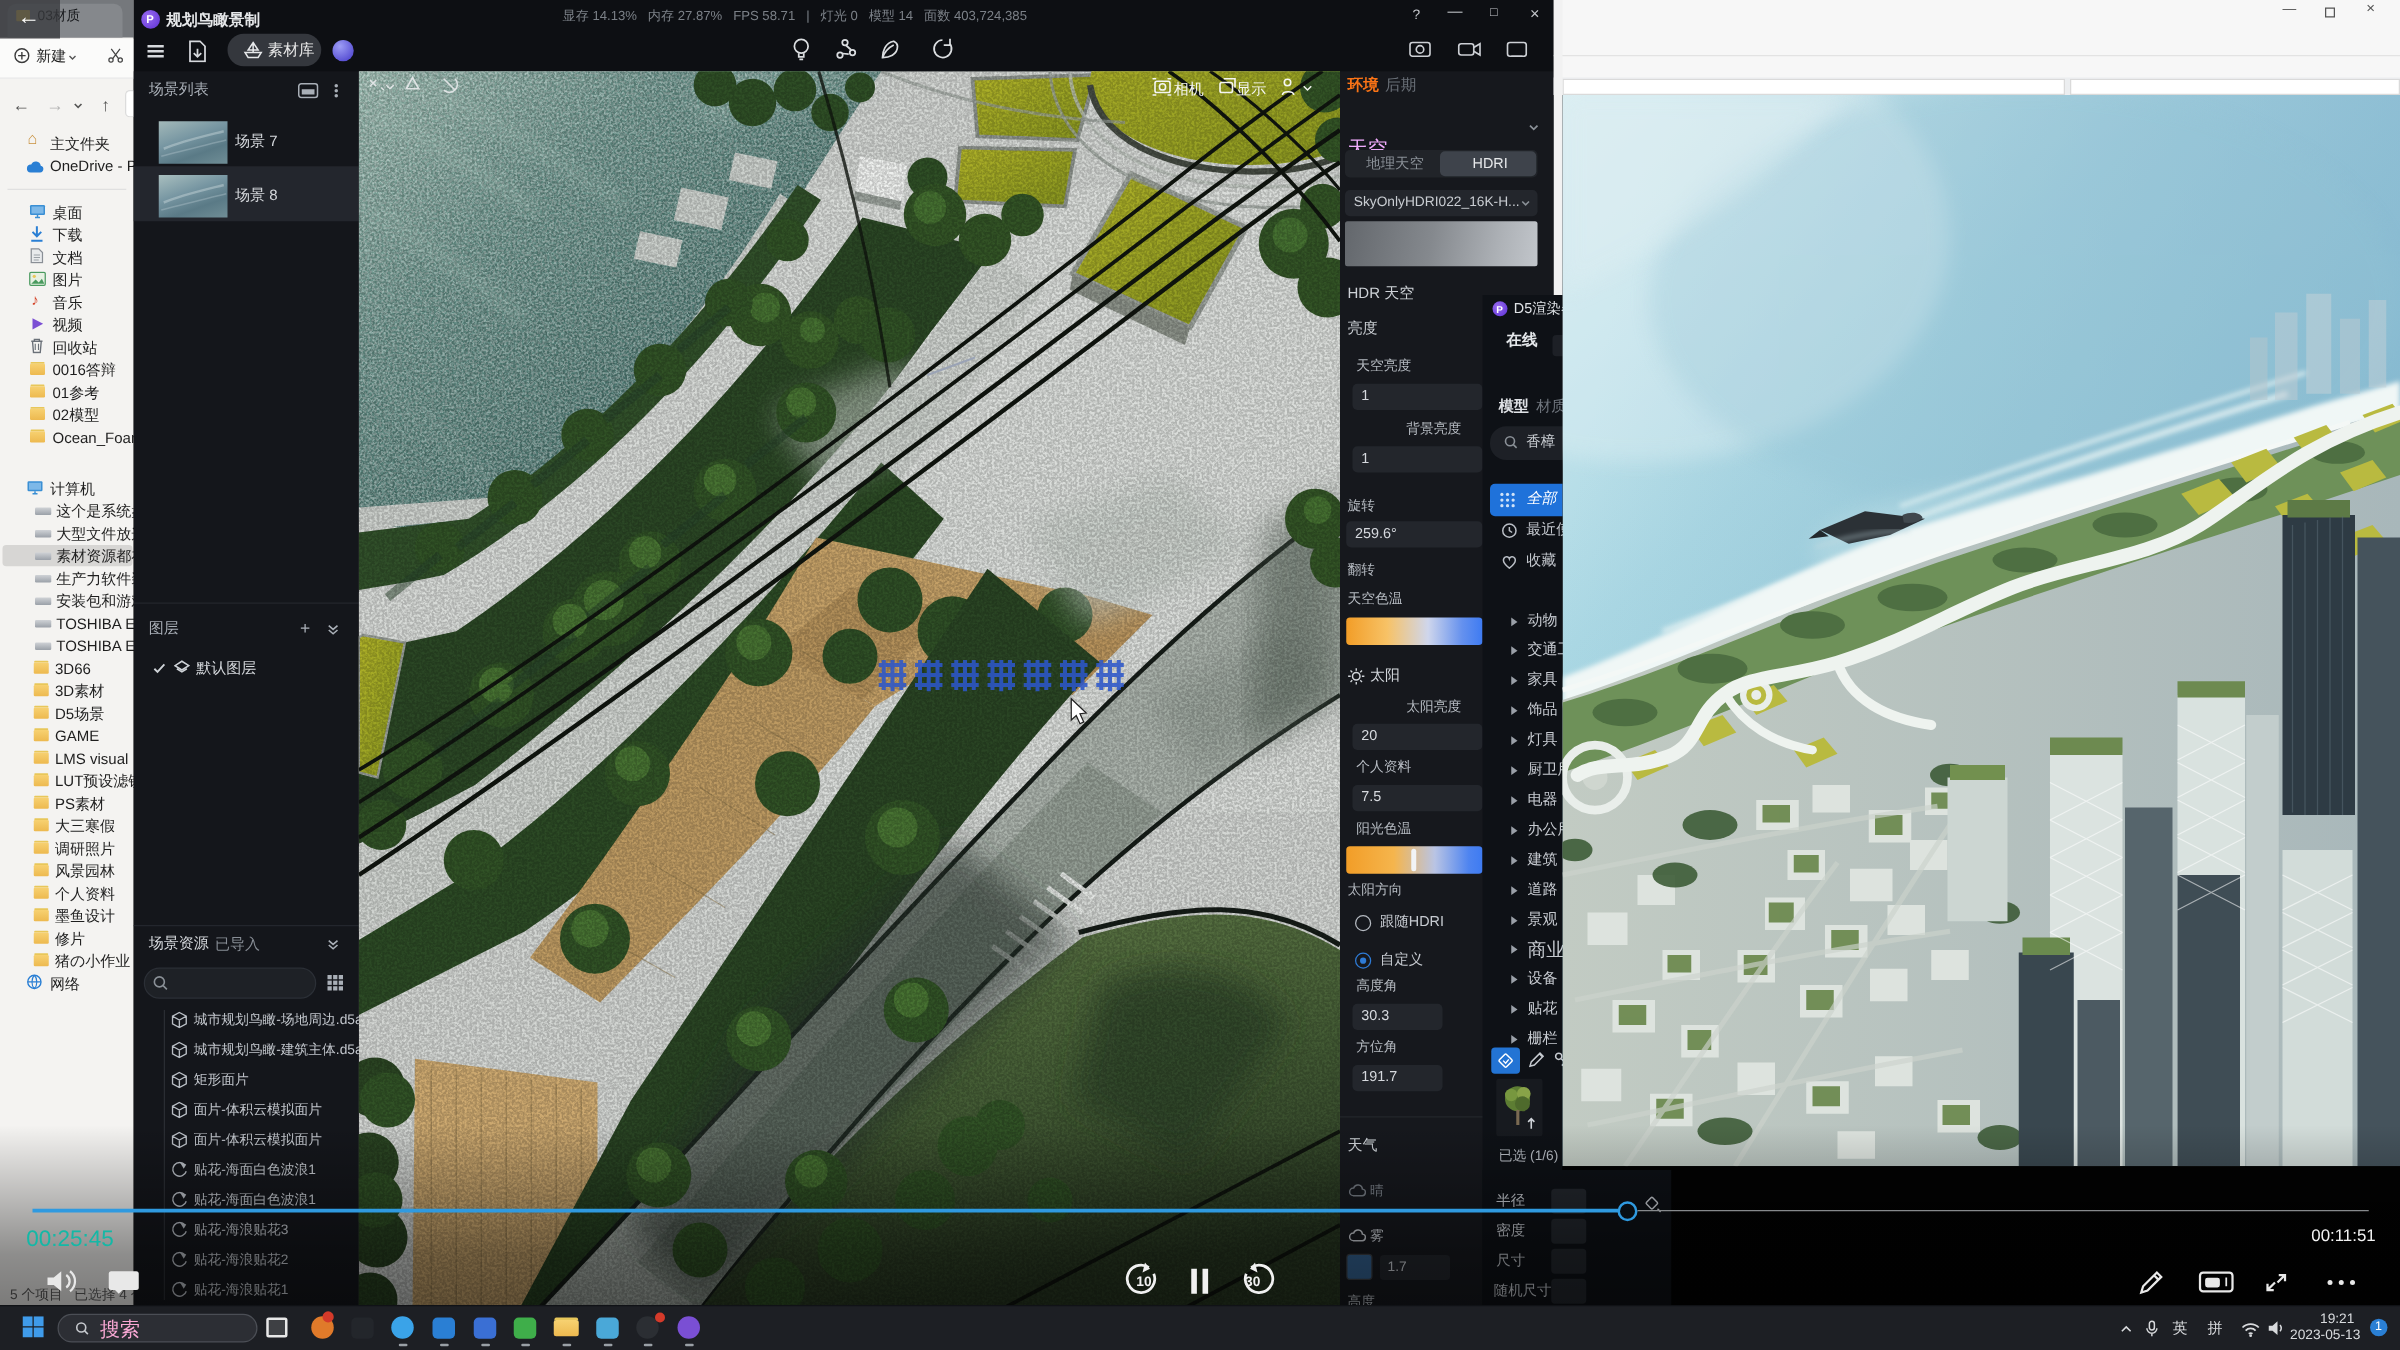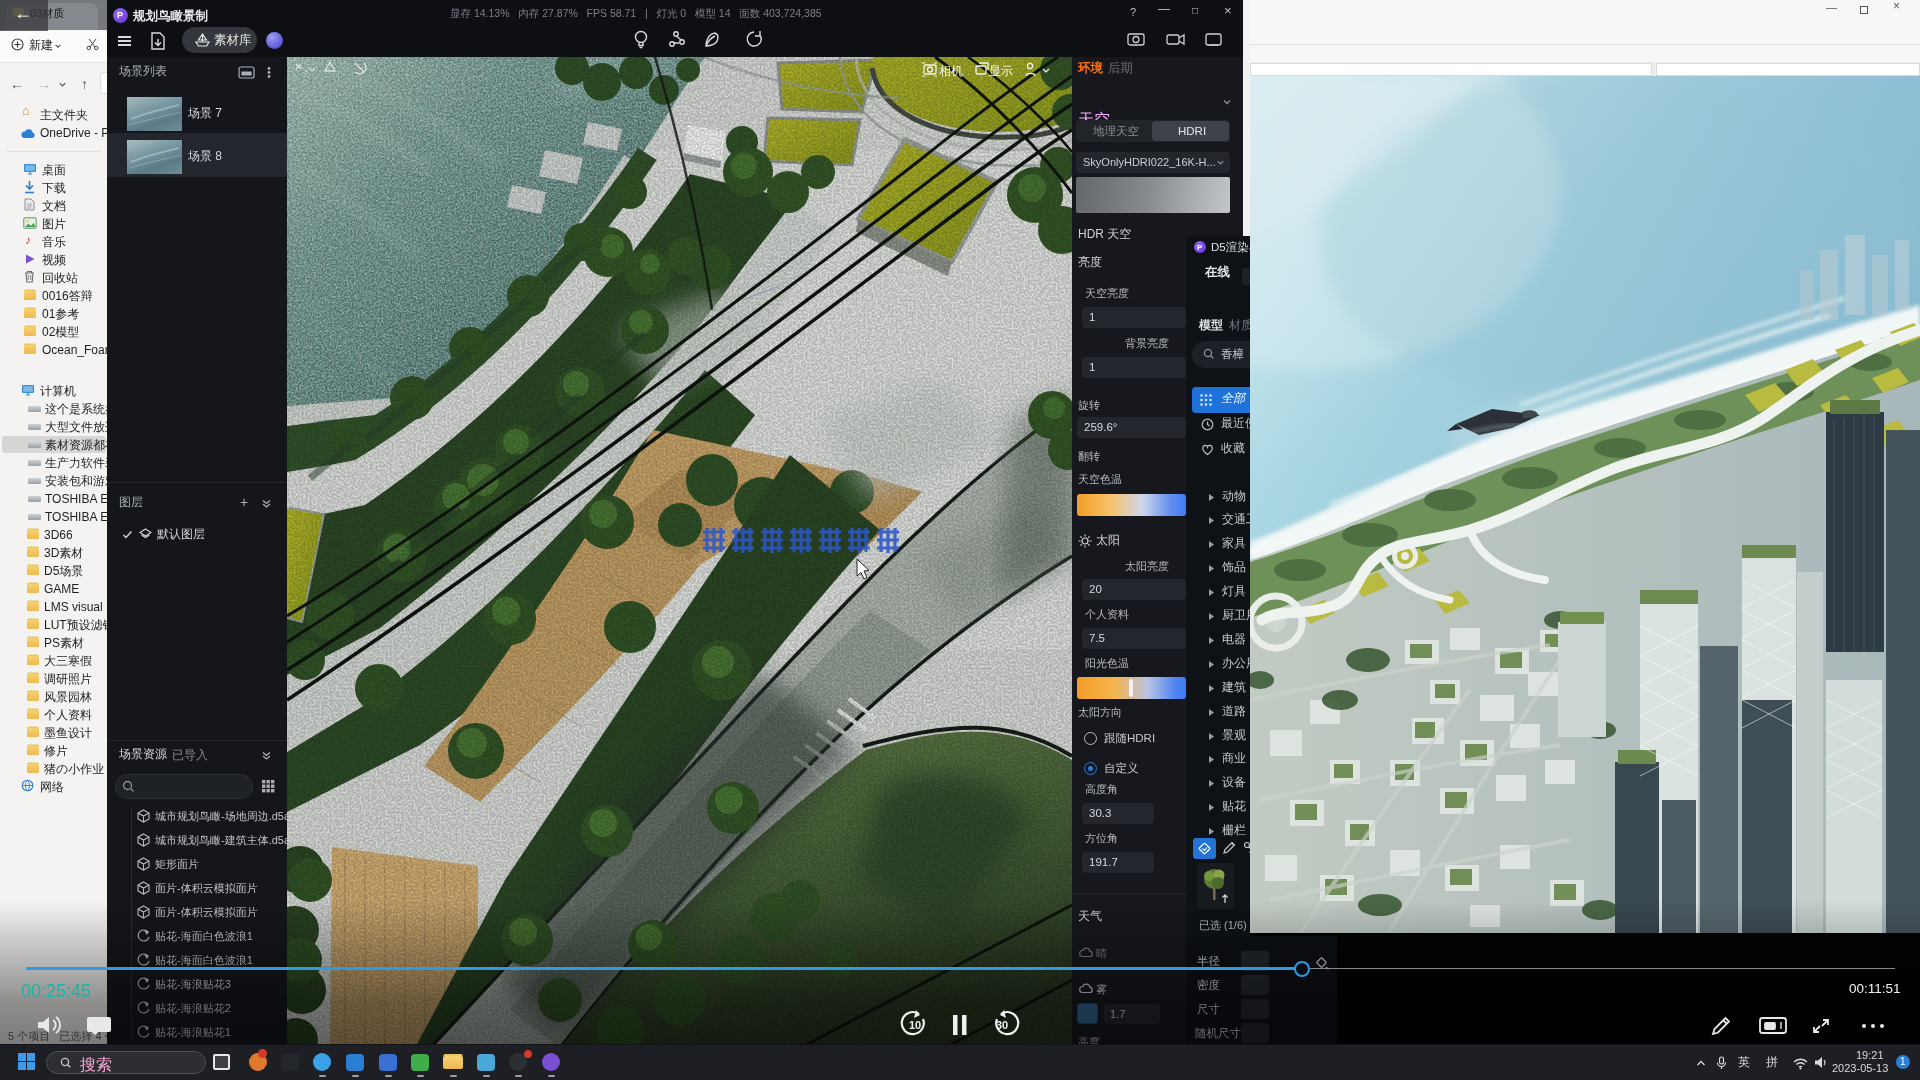--- a/index.html
+++ b/index.html
@@ -447,21 +447,21 @@
       <path d="M1 1 L6 4.5 L1 8 Z" fill="#9aa0a8"></path>
     </svg>
 <div class="t" style="left:1222px;top:704.5999999999998px;font-size:12px;color:#c6cad0;">道路</div>
 <svg class="abs" style="left:1208px;top:731.4999999999998px;" width="7" height="9" viewBox="0 0 7 9">
       <path d="M1 1 L6 4.5 L1 8 Z" fill="#9aa0a8"></path>
     </svg>
 <div class="t" style="left:1222px;top:728.4999999999998px;font-size:12px;color:#c6cad0;">景观</div>
 <svg class="abs" style="left:1208px;top:755.3999999999997px;" width="7" height="9" viewBox="0 0 7 9">
       <path d="M1 1 L6 4.5 L1 8 Z" fill="#9aa0a8"></path>
     </svg>
-<div class="t" style="left:1222px;top:752.3999999999997px;font-size:12px;color:#c6cad0;">商业</div>
+<div class="t" style="left:1222px;top:752.3999999999997px;font-size:15px;color:#c6cad0;">商业</div>
 <svg class="abs" style="left:1208px;top:779.2999999999997px;" width="7" height="9" viewBox="0 0 7 9">
       <path d="M1 1 L6 4.5 L1 8 Z" fill="#9aa0a8"></path>
     </svg>
 <div class="t" style="left:1222px;top:776.2999999999997px;font-size:12px;color:#c6cad0;">设备</div>
 <svg class="abs" style="left:1208px;top:803.1999999999997px;" width="7" height="9" viewBox="0 0 7 9">
       <path d="M1 1 L6 4.5 L1 8 Z" fill="#9aa0a8"></path>
     </svg>
 <div class="t" style="left:1222px;top:800.1999999999997px;font-size:12px;color:#c6cad0;">贴花</div>
 <svg class="abs" style="left:1208px;top:827.0999999999997px;" width="7" height="9" viewBox="0 0 7 9">
       <path d="M1 1 L6 4.5 L1 8 Z" fill="#9aa0a8"></path>

